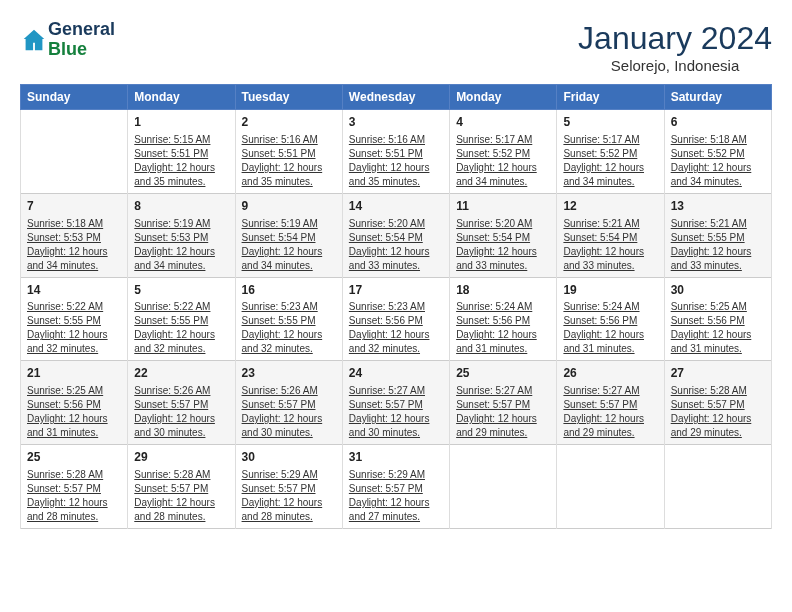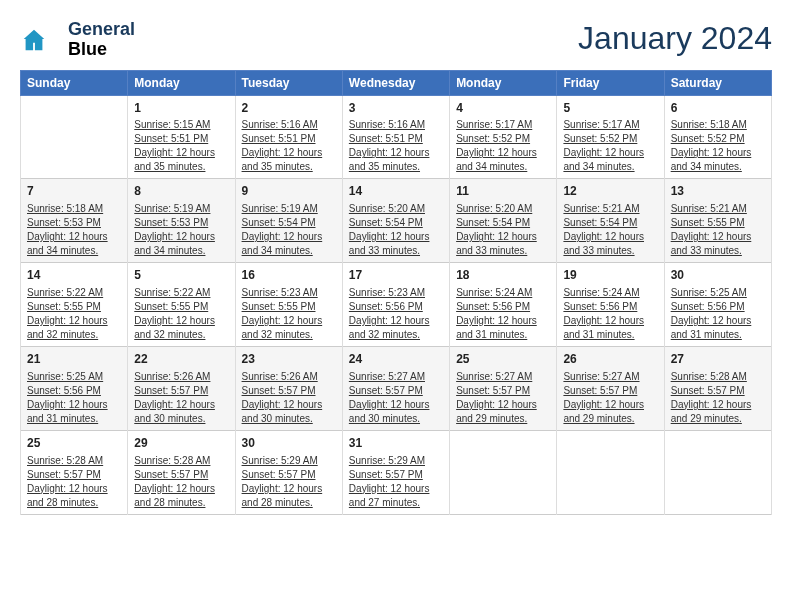--- a/index.html
+++ b/index.html
@@ -12,30 +12,30 @@
     }
     .header {
       display: flex;
       justify-content: space-between;
       align-items: flex-start;
       margin-bottom: 10px;
     }
     .logo {
       display: flex;
       align-items: center;
-      gap: 20px;
+      gap: 0;
       justify-content: center;
     }
     .logo-text {
       font-size: 18px;
       font-weight: bold;
       color: #1a3a5c;
       line-height: 1.1;
     }
-    .logo-text span { color: #000000; }
+    .logo-text span { color: #15803d; }
     .logo-icon {
       width: 28px;
       height: 28px;
     }
     .title-block {
       text-align: center;
     }
     .month-title {
       font-size: 32px;
       font-weight: normal;
@@ -95,20 +95,21 @@
     <svg class="logo-icon" viewBox="0 0 30 30">
       <polygon points="15,4 26,14 24,14 24,26 16,26 16,18 14,18 14,26 6,26 6,14 4,14" fill="#2196c4"></polygon>
     </svg>
     <div class="logo-text">
       <div>General</div>
       <div><span>Blue</span></div>
     </div>
   </div>
   <div class="title-block">
     <div class="month-title">January 2024</div>
+    <div class="location">Selorejo, Indonesia</div>
   </div>
 </div>
 
 <table>
   <thead>
     <tr>
         <th>Sunday</th>
         <th>Monday</th>
         <th>Tuesday</th>
         <th>Wednesday</th>

